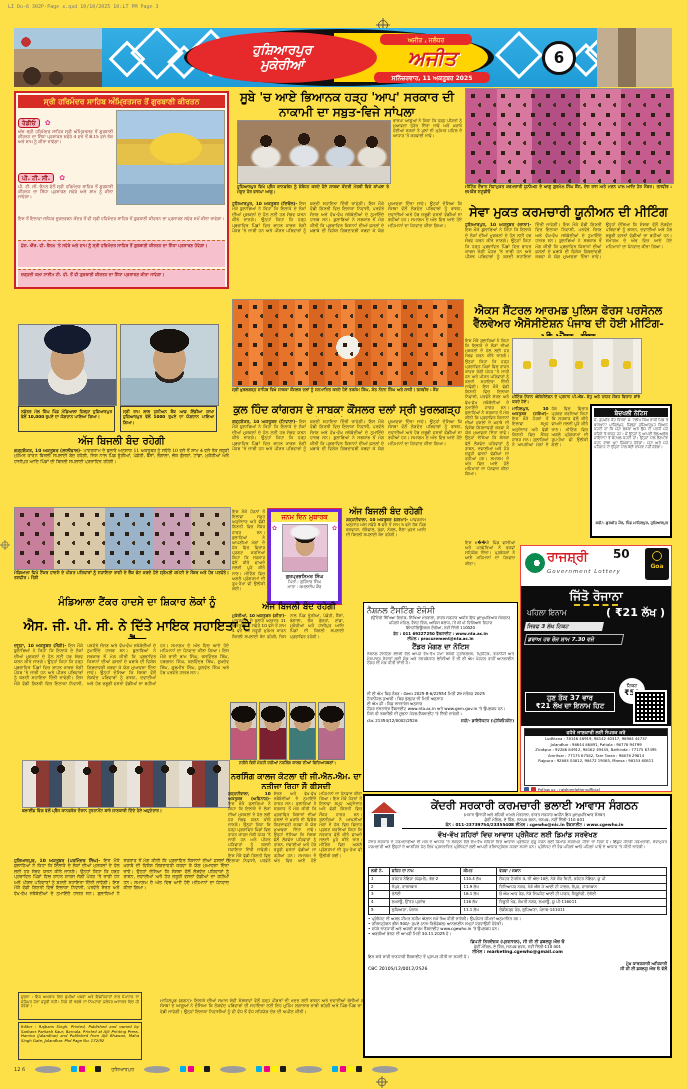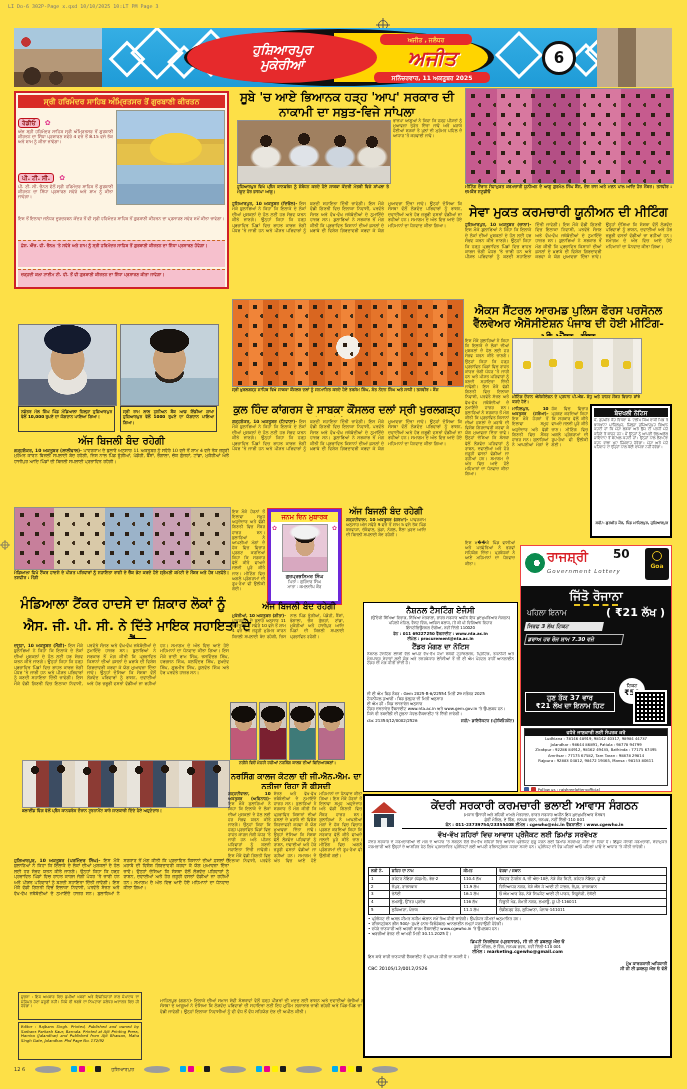--- a/index.html
+++ b/index.html
@@ -128,21 +128,21 @@
   <div class="abs cap notebox" style="left:120px;top:406px;width:97px;height:26px;font-size:4.2px;box-sizing:border-box;">ਸ੍ਰੀ ਰਾਮ ਲਾਲ ਯੂਨੀਅਨ ਬੈਂਕ ਆਫ਼ ਇੰਡੀਆ ਸ਼ਾਖਾ ਹੁਸ਼ਿਆਰਪੁਰ ਵੱਲੋਂ 1000 ਰੁਪਏ ਦਾ ਯੋਗਦਾਨ ਪਾਇਆ ਗਿਆ।</div>
 
   <div class="abs hd" style="left:14px;top:435px;width:215px;height:12px;font-size:10px;">ਅੱਜ ਬਿਜਲੀ ਬੰਦ ਰਹੇਗੀ</div>
   <div class="abs tx" style="left:14px;top:448px;width:215px;height:57px;font-size:4.5px;"><span class="dl">ਗੜ੍ਹਸ਼ੰਕਰ, 10 ਅਕਤੂਬਰ (ਲਾਲੀਵਾਲ)-</span>
        <span>ਪਾਵਰਕਾਮ ਦੇ ਬੁਲਾਰੇ ਅਨੁਸਾਰ 11 ਅਕਤੂਬਰ ਨੂੰ ਸਵੇਰੇ 10 ਵਜੇ ਤੋਂ ਸ਼ਾਮ 4 ਵਜੇ ਤੱਕ ਜ਼ਰੂਰੀ ਮੁਰੰਮਤ ਕਾਰਨ ਬਿਜਲੀ ਸਪਲਾਈ ਬੰਦ ਰਹੇਗੀ, ਜਿਸ ਨਾਲ ਪਿੰਡ ਝੂੰਗੀਆਂ, ਪੰਡੋਰੀ, ਬੈਂਸਾਂ, ਭੰਗਾਲਾ, ਚੱਕ ਗੁੱਜਰਾਂ, ਟਾਂਡਾ, ਮੁਕੇਰੀਆਂ ਅਤੇ ਹਾਜੀਪੁਰ ਆਦਿ ਪਿੰਡਾਂ ਦੀ ਬਿਜਲੀ ਸਪਲਾਈ ਪ੍ਰਭਾਵਿਤ ਰਹੇਗੀ।</span></div>
 
   <div class="photo heads" style="left:14px;top:507px;width:215px;height:61px;
        background:linear-gradient(90deg,#c77f9b 0 18%,#d9c9a8 18% 42%,#9bb3c9 42% 64%,#c9a0b4 64% 82%,#cbb9a0 82%);"></div>
   <div class="abs cap" style="left:14px;top:570px;width:215px;height:23px;font-size:4.3px;">ਮੰਡਿਆਲਾ ਵਿਖੇ ਟੈਂਕਰ ਹਾਦਸੇ ਦੇ ਪੀੜਤ ਪਰਿਵਾਰਾਂ ਨੂੰ ਸਹਾਇਤਾ ਰਾਸ਼ੀ ਦੇ ਚੈੱਕ ਭੇਟ ਕਰਦੇ ਹੋਏ ਸ਼੍ਰੋਮਣੀ ਕਮੇਟੀ ਦੇ ਮੈਂਬਰ ਅਤੇ ਹੋਰ ਪਤਵੰਤੇ।   ਤਸਵੀਰ : ਮੈਂਗੀ</div>
 
-  <div class="abs hd" style="left:0;top:596px;width:246px;height:21px;font-size:13px;">ਮੰਡਿਆਲਾ ਟੈਂਕਰ ਹਾਦਸੇ ਦਾ ਸ਼ਿਕਾਰ ਲੋਕਾਂ ਨੂੰ</div>
+  <div class="abs hd" style="left:14px;top:596px;width:246px;height:21px;font-size:10px;">ਮੰਡਿਆਲਾ ਟੈਂਕਰ ਹਾਦਸੇ ਦਾ ਸ਼ਿਕਾਰ ਲੋਕਾਂ ਨੂੰ</div>
   <div class="abs hd" style="left:14px;top:618px;width:246px;height:21px;font-size:13px;">ਐਸ. ਜੀ. ਪੀ. ਸੀ. ਨੇ ਦਿੱਤੇ ਮਾਇਕ ਸਹਾਇਤਾ ਦੇ ਚੈੱਕ</div>
   <div class="abs tx cols3" style="left:14px;top:643px;width:215px;height:128px;font-size:4.4px;"><span class="dl">ਦਸੂਹਾ, 10 ਅਕਤੂਬਰ (ਮੈਂਗੀ)-</span>
        <span>ਇਸ ਮੌਕੇ ਬੁਲਾਰਿਆਂ ਨੇ ਕਿਹਾ ਕਿ ਇਲਾਕੇ ਦੇ ਲੋਕਾਂ ਦੀਆਂ ਮੁਸ਼ਕਲਾਂ ਦੇ ਹੱਲ ਲਈ ਹਰ ਸੰਭਵ ਯਤਨ ਕੀਤੇ ਜਾਣਗੇ। ਉਨ੍ਹਾਂ ਕਿਹਾ ਕਿ ਹੜ੍ਹ ਪ੍ਰਭਾਵਿਤ ਪਿੰਡਾਂ ਵਿਚ ਰਾਹਤ ਕਾਰਜ ਜੰਗੀ ਪੱਧਰ 'ਤੇ ਜਾਰੀ ਹਨ ਅਤੇ ਪੀੜਤ ਪਰਿਵਾਰਾਂ ਨੂੰ ਬਣਦੀ ਸਹਾਇਤਾ ਦਿੱਤੀ ਜਾਵੇਗੀ। ਇਸ ਮੌਕੇ ਵੱਡੀ ਗਿਣਤੀ ਵਿਚ ਇਲਾਕਾ ਨਿਵਾਸੀ, ਪਤਵੰਤੇ ਸੱਜਣ ਅਤੇ ਵੱਖ-ਵੱਖ ਜਥੇਬੰਦੀਆਂ ਦੇ ਨੁਮਾਇੰਦੇ ਹਾਜ਼ਰ ਸਨ। ਬੁਲਾਰਿਆਂ ਨੇ ਸਰਕਾਰ ਤੋਂ ਮੰਗ ਕੀਤੀ ਕਿ ਪ੍ਰਭਾਵਿਤ ਕਿਸਾਨਾਂ ਦੀਆਂ ਫ਼ਸਲਾਂ ਦੇ ਖ਼ਰਾਬੇ ਦੀ ਵਿਸ਼ੇਸ਼ ਗਿਰਦਾਵਰੀ ਕਰਵਾ ਕੇ ਯੋਗ ਮੁਆਵਜ਼ਾ ਦਿੱਤਾ ਜਾਵੇ। ਉਨ੍ਹਾਂ ਦੱਸਿਆ ਕਿ ਸੰਸਥਾ ਵੱਲੋਂ ਲੋੜਵੰਦ ਪਰਿਵਾਰਾਂ ਨੂੰ ਰਾਸ਼ਨ, ਦਵਾਈਆਂ ਅਤੇ ਹੋਰ ਜ਼ਰੂਰੀ ਵਸਤਾਂ ਵੰਡੀਆਂ ਜਾ ਰਹੀਆਂ ਹਨ। ਸਮਾਗਮ ਦੇ ਅੰਤ ਵਿਚ ਆਏ ਹੋਏ ਮਹਿਮਾਨਾਂ ਦਾ ਧੰਨਵਾਦ ਕੀਤਾ ਗਿਆ।</span>
        <span>ਇਸ ਮੌਕੇ ਭਾਈ ਰਾਮ ਸਿੰਘ, ਜਸਵਿੰਦਰ ਸਿੰਘ, ਹਰਭਜਨ ਸਿੰਘ, ਬਲਵਿੰਦਰ ਸਿੰਘ, ਸੁਖਦੇਵ ਸਿੰਘ, ਗੁਰਮੀਤ ਸਿੰਘ, ਕੁਲਵੰਤ ਸਿੰਘ ਅਤੇ ਹੋਰ ਪਤਵੰਤੇ ਹਾਜ਼ਰ ਸਨ।</span></div>
 
   <div class="photo" style="left:22px;top:760px;width:206px;height:46px;
        background:radial-gradient(circle 4px at 12px 9px,#1d140d 95%,transparent),
                   radial-gradient(circle 4px at 38px 8px,#20150c 95%,transparent),
                   radial-gradient(circle 4px at 64px 10px,#1d140d 95%,transparent),
                   radial-gradient(circle 4px at 90px 8px,#20150c 95%,transparent),
@@ -258,21 +258,21 @@
 
   <div class="abs" style="left:590px;top:404px;width:82px;height:134px;border:2px solid #000;padding:2px;box-sizing:border-box;overflow:hidden;background:#fff;">
     <div style="background:#111;color:#fff;font-size:6px;font-weight:800;text-align:center;line-height:9px;height:9px;">ਬੇਦਖਲੀ ਨੋਟਿਸ</div>
     <div class="tx" style="font-size:3.7px;height:102px;margin-top:1px;">ਮੈਂ, ਗੁਰਮੀਤ ਕੌਰ ਵਿਧਵਾ ਸ. ਦਲੀਪ ਸਿੰਘ ਵਾਸੀ ਪਿੰਡ ਤੇ ਡਾਕਖਾਨਾ ਮਾਹਿਲਪੁਰ, ਜ਼ਿਲ੍ਹਾ ਹੁਸ਼ਿਆਰਪੁਰ ਬਿਆਨ ਕਰਦੀ ਹਾਂ ਕਿ ਮੇਰਾ ਲੜਕਾ ਅਤੇ ਉਸ ਦੀ ਪਤਨੀ ਮੇਰੇ ਕਹਿਣੇ ਤੋਂ ਬਾਹਰ ਹਨ। ਮੈਂ ਉਨ੍ਹਾਂ ਨੂੰ ਆਪਣੀ ਚੱਲ-ਅਚੱਲ ਜਾਇਦਾਦ ਤੋਂ ਬੇਦਖਲ ਕਰਦੀ ਹਾਂ। ਉਨ੍ਹਾਂ ਨਾਲ ਲੈਣ-ਦੇਣ ਕਰਨ ਵਾਲਾ ਖ਼ੁਦ ਜ਼ਿੰਮੇਵਾਰ ਹੋਵੇਗਾ। ਮੇਰਾ ਅਤੇ ਮੇਰੇ ਪਰਿਵਾਰ ਦਾ ਉਨ੍ਹਾਂ ਨਾਲ ਕੋਈ ਵਾਸਤਾ ਨਹੀਂ ਹੋਵੇਗਾ।</div>
     <div style="font-size:3.8px;font-weight:700;text-align:right;">ਸਹੀ/- ਗੁਰਮੀਤ ਕੌਰ, ਪਿੰਡ ਮਾਹਿਲਪੁਰ, ਹੁਸ਼ਿਆਰਪੁਰ</div>
   </div>
 
   <div class="abs tx" style="left:465px;top:540px;width:50px;height:64px;font-size:4.2px;">ਇਸ ਮ��ਕੇ ਪਿੰਡ ਵਾਸੀਆਂ ਅਤੇ ਪਤਵੰਤਿਆਂ ਨੇ ਭਰਵਾਂ ਸਹਿਯੋਗ ਦਿੱਤਾ। ਪ੍ਰਬੰਧਕਾਂ ਨੇ ਆਏ ਮਹਿਮਾਨਾਂ ਦਾ ਧੰਨਵਾਦ ਕੀਤਾ।</div>
 
   <div class="abs" style="left:363px;top:602px;width:155px;height:190px;border:1px solid #000;padding:3px;box-sizing:border-box;overflow:hidden;background:#fff;">
-    <div style="font-size:8px;font-weight:700;text-align:center;">ਨੈਸ਼ਨਲ ਟੈਸਟਿੰਗ ਏਜੰਸੀ</div>
+    <div style="font-size:8px;font-weight:400;text-align:left;">ਨੈਸ਼ਨਲ ਟੈਸਟਿੰਗ ਏਜੰਸੀ</div>
     <div style="font-size:3.9px;text-align:center;line-height:1.25;">(ਉੱਚੇਰੀ ਸਿੱਖਿਆ ਵਿਭਾਗ, ਸਿੱਖਿਆ ਮੰਤਰਾਲਾ, ਭਾਰਤ ਸਰਕਾਰ ਅਧੀਨ ਇਕ ਖ਼ੁਦਮੁਖ਼ਤਿਆਰ ਸੰਗਠਨ)</div>
     <div style="font-size:3.9px;text-align:center;line-height:1.25;">ਪਹਿਲੀ ਮੰਜ਼ਿਲ, ਵੈਸਟ ਵਿੰਗ, ਆਫਿਸ ਬਲਾਕ, ਜੀ ਬੀ ਪੀ ਵਿਗਿਆਨ ਵਿਹਾਰ</div>
     <div style="font-size:3.9px;text-align:center;line-height:1.25;">ਇੰਸਟੀਚਿਊਸ਼ਨਲ ਏਰੀਆ, ਨਵੀਂ ਦਿੱਲੀ 110020</div>
     <div style="font-size:4px;text-align:center;font-weight:600;">ਫੋਨ : 011 69227250      ਵੈੱਬਸਾਈਟ : www.nta.ac.in</div>
     <div style="font-size:4px;text-align:center;font-weight:600;">ਈਮੇਲ : procurement@nta.ac.in</div>
     <div style="font-size:7px;font-weight:800;text-align:center;margin-top:2px;">ਟੈਂਡਰ ਮੰਗਣ ਦਾ ਨੋਟਿਸ</div>
     <div class="tx" style="font-size:4px;height:38px;margin-top:1px;">ਨੈਸ਼ਨਲ ਟੈਸਟਿੰਗ ਏਜੰਸੀ ਵੱਲੋਂ ਆਪਣੇ ਵੱਖ-ਵੱਖ ਕੰਮਾਂ ਸੰਬੰਧੀ ਟ੍ਰਾਂਸਲੇਸ਼ਨ, ਪ੍ਰਿੰਟਿੰਗ, ਤਕਨੀਕੀ ਅਤੇ ਮੈਨਪਾਵਰ ਸੇਵਾਵਾਂ ਲਈ ਯੋਗ ਅਤੇ ਤਜਰਬੇਕਾਰ ਏਜੰਸੀਆਂ ਤੋਂ ਜੀ ਈ ਐਮ ਪੋਰਟਲ ਰਾਹੀਂ ਆਨਲਾਈਨ ਟੈਂਡਰ ਦੀ ਮੰਗ ਕੀਤੀ ਜਾਂਦੀ ਹੈ।</div>
     <div style="font-size:4px;margin-top:1px;">ਜੀ ਈ ਐਮ ਬਿਡ ਨੰਬਰ : Gem 2025-B-6/22554 ਮਿਤੀ 29 ਸਤੰਬਰ 2025</div>
     <div style="font-size:4px;">ਟੈਕਨੀਕਲ ਕੁਆਰੀ : ਬਿਡ ਖੁੱਲ੍ਹਣ ਦੀ ਮਿਤੀ ਅਨੁਸਾਰ</div>
     <div style="font-size:4px;">ਈ ਐਮ ਡੀ : ਬਿਡ ਦਸਤਾਵੇਜ਼ ਅਨੁਸਾਰ</div>

